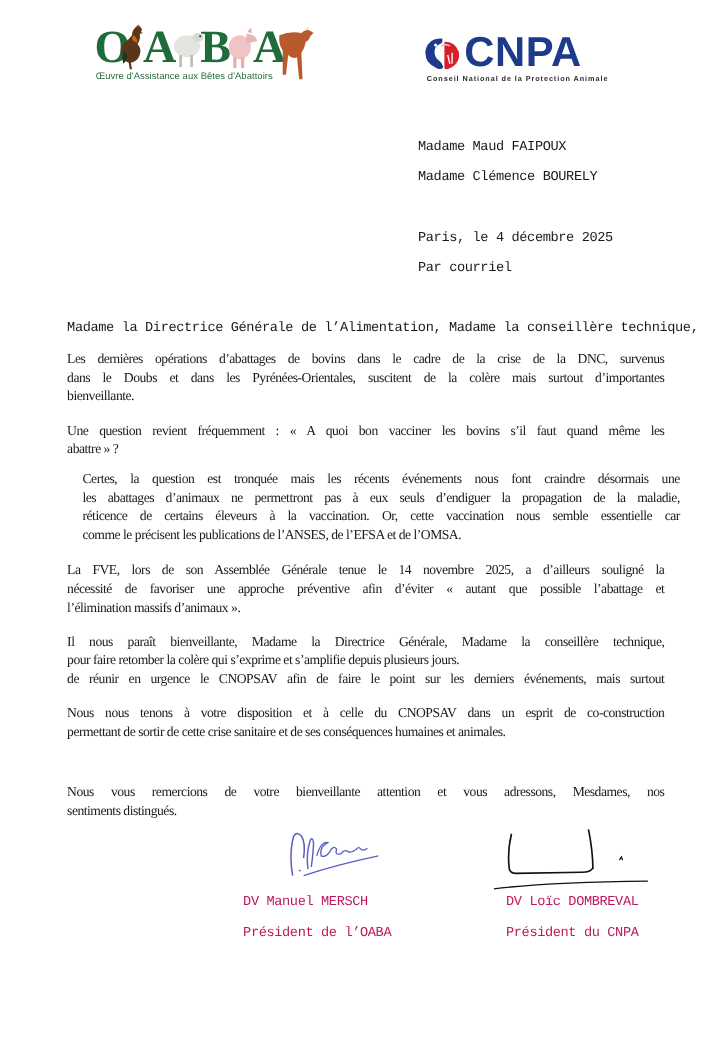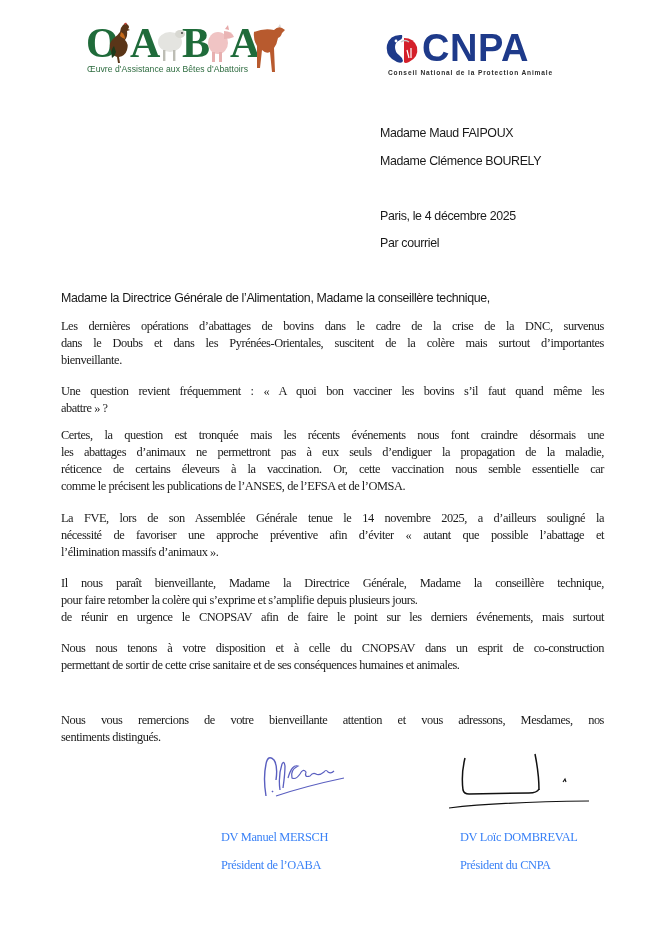--- a/index.html
+++ b/index.html
@@ -92,21 +92,21 @@
       font-weight: bold;
       font-size: 6.6px;
       color: #2b2b2b;
       letter-spacing: 0.85px;
       white-space: nowrap;
     }
 
     
     .txt {
       position: absolute;
-      font-family: Liberation Sans, sans-serif;
+      font-family: Liberation Mono, monospace;
       font-size: 12.4px;
       line-height: 17px;
       color: #1a1a1a;
       white-space: nowrap;
       letter-spacing: -0.35px;
     }
     .para {
       position: absolute;
       left: 61px;
       width: 543px;
@@ -127,27 +127,26 @@
     }
 
     .recipient { left: 380px; }
 
     
     .sig {
       position: absolute;
     }
     .sig-name, .sig-title {
       position: absolute;
-      font-family: Liberation Serif, serif;
+      font-family: Liberation Mono, monospace;
       font-size: 12.4px;
       line-height: 17px;
-      color: #3b82f6;
+      color: #be185d;
       white-space: nowrap;
       letter-spacing: -0.35px;
-      margin-top: 17px;
     }
   </style>
 </head>
 <body>
 
 <div class="page">
 
   <div class="oaba-logo">
     <div class="oaba-letters">
       <span class="oaba-letter" style="left:0px;">O</span>
@@ -206,21 +205,21 @@
     <span class="line just">Les dernières opérations d’abattages de bovins dans le cadre de la crise de la DNC, survenus</span>
     <span class="line just">dans le Doubs et dans les Pyrénées-Orientales, suscitent de la colère mais surtout d’importantes</span>
     <span class="line">bienveillante.</span>
   </div>
 
   <div class="para" style="top:383px;">
     <span class="line just">Une question revient fréquemment : « A quoi bon vacciner les bovins s’il faut quand même les</span>
     <span class="line">abattre » ?</span>
   </div>
 
-  <div class="para" style="top:427px;">
+  <div class="para" style="top:427px;margin-left:14px;">
     <span class="line just">Certes, la question est tronquée mais les récents événements nous font craindre désormais une</span>
     <span class="line just">les abattages d’animaux ne permettront pas à eux seuls d’endiguer la propagation de la maladie,</span>
     <span class="line just">réticence de certains éleveurs à la vaccination. Or, cette vaccination nous semble essentielle car</span>
     <span class="line">comme le précisent les publications de l’ANSES, de l’EFSA et de l’OMSA.</span>
   </div>
 
   <div class="para" style="top:510px;">
     <span class="line just">La FVE, lors de son Assemblée Générale tenue le 14 novembre 2025, a d’ailleurs souligné la</span>
     <span class="line just">nécessité de favoriser une approche préventive afin d’éviter « autant que possible l’abattage et</span>
     <span class="line">l’élimination massifs d’animaux ».</span>

